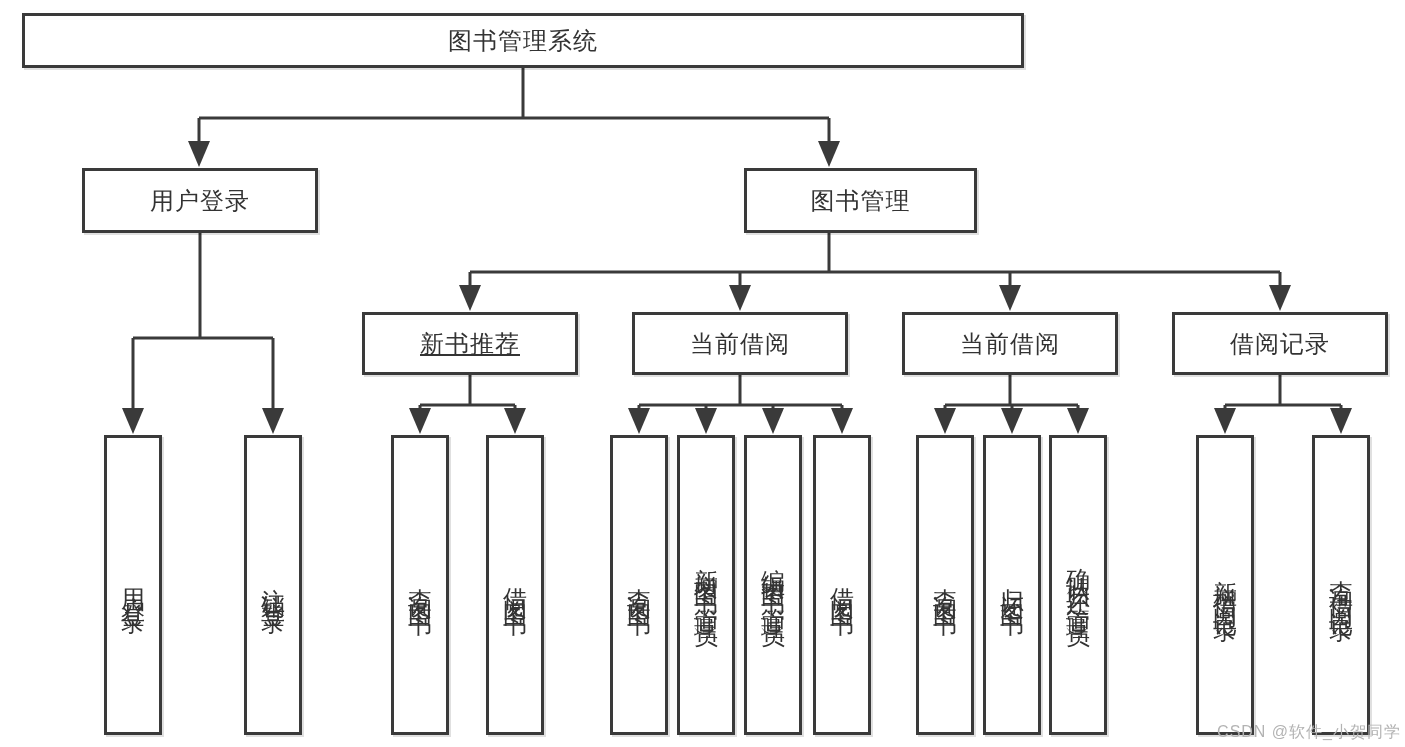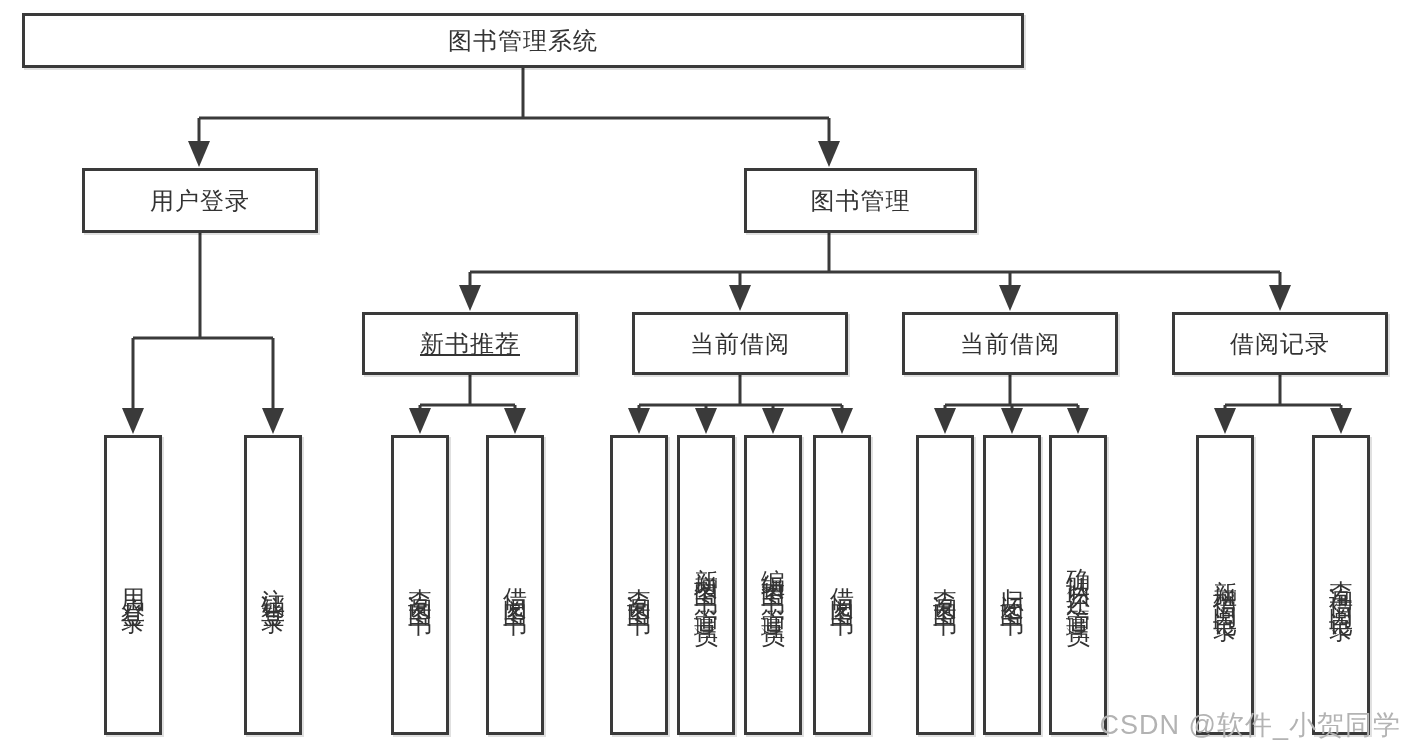--- a/index.html
+++ b/index.html
@@ -50,21 +50,21 @@
   .n-records{left:1172px;}
   
   .leaf{top:435px;width:58px;height:300px;}
   .lf-1a{left:104px;} .lf-1b{left:244px;}
   .lf-2a{left:391px;} .lf-2b{left:486px;}
   .lf-3a{left:610px;} .lf-3b{left:677px;} .lf-3c{left:744px;} .lf-3d{left:813px;}
   .lf-4a{left:916px;} .lf-4b{left:983px;} .lf-4c{left:1049px;}
   .lf-5a{left:1196px;} .lf-5b{left:1312px;}
   #watermark{
     position:absolute;right:4px;bottom:4px;
-    font-size:27px;color:var(--wm);letter-spacing:1px;
+    font-size:16px;color:var(--wm);letter-spacing:1px;
     white-space:nowrap;z-index:5;
   }
 </style>
 </head>
 <body>
 
 <div id="stage">
 
   <svg id="connectors" viewBox="0 0 1405 747" xmlns="http://www.w3.org/2000/svg">
 

